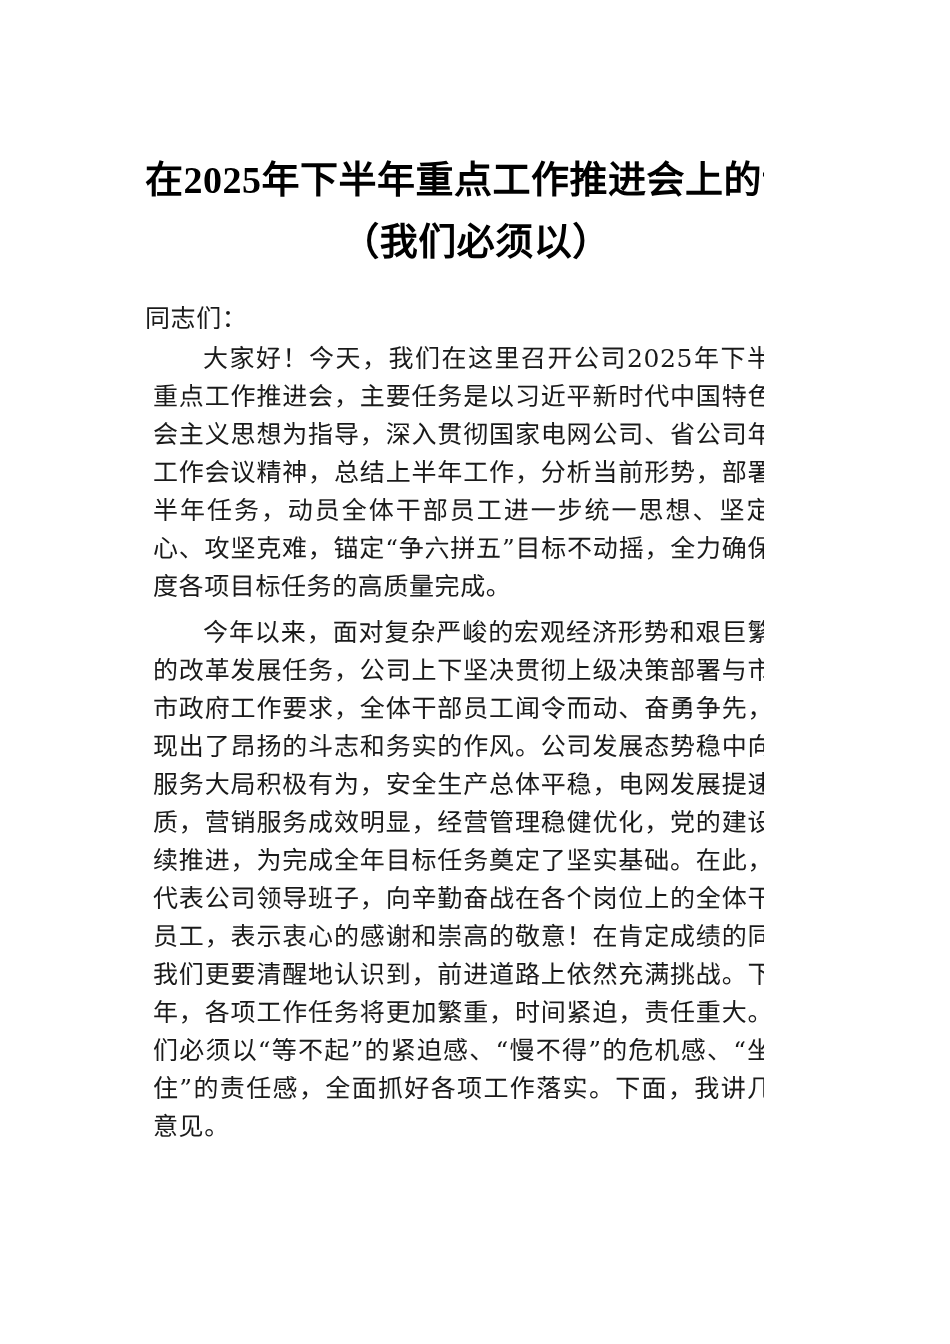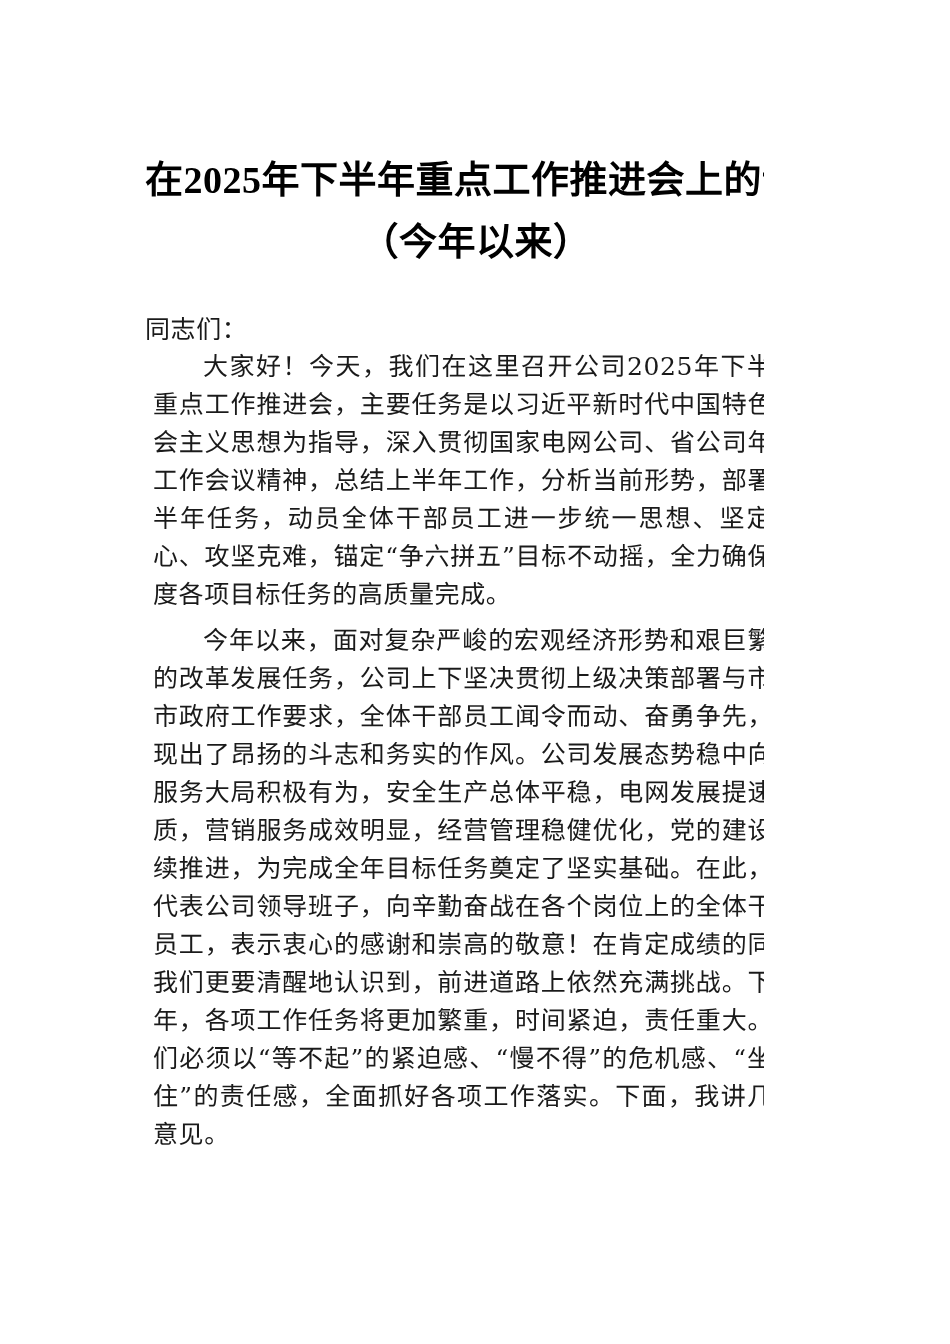--- a/index.html
+++ b/index.html
@@ -40,25 +40,25 @@
   .title-line-1 {
     margin-top: 152px;
   }
 
   .title-line-2 {
     margin-top: 6px;
   }
 
   
   .salutation {
-    font-family: Liberation Sans, sans-serif;
+    font-family: Liberation Mono, monospace;
     font-size: 25px;
     line-height: 38px;
     color: #1a1a1a;
-    margin-top: 40px;
+    margin-top: 32px;
     letter-spacing: 0.6px;
   }
 
   .para {
     font-family: "DejaVu Serif", "Liberation Serif", serif;
     font-size: 25px;
     line-height: 38px;
     color: #1a1a1a;
     text-align: justify;
     text-align-last: left;
@@ -93,21 +93,21 @@
   }
 </style>
 </head>
 <body>
 
 <div class="page">
   <div class="doc-body">
 
     <div class="doc-title title-line-1">在2025年下半年重点工作推进会上的讲话</div>
 
-    <div class="doc-title title-line-2">（今年以来）</div>
+    <div class="doc-title title-line-2">（我们必须以）</div>
 
     <div class="salutation">同志们：</div>
 
     <p class="para first-para">大家好！今天，我们在这里召开公司2025年下半年重点工作推进会，主要任务是以习近平新时代中国特色社会主义思想为指导，深入贯彻国家电网公司、省公司年中工作会议精神，总结上半年工作，分析当前形势，部署下半年任务，动员全体干部员工进一步统一思想、坚定信心、攻坚克难，锚定“争六拼五”目标不动摇，全力确保年度各项目标任务的高质量完成。</p>
 
     <p class="para">今年以来，面对复杂严峻的宏观经济形势和艰巨繁重的改革发展任务，公司上下坚决贯彻上级决策部署与市委市政府工作要求，全体干部员工闻令而动、奋勇争先，展现出了昂扬的斗志和务实的作风。公司发展态势稳中向好服务大局积极有为，安全生产总体平稳，电网发展提速提质，营销服务成效明显，经营管理稳健优化，党的建设持续推进，为完成全年目标任务奠定了坚实基础。在此，我代表公司领导班子，向辛勤奋战在各个岗位上的全体干部员工，表示衷心的感谢和崇高的敬意！在肯定成绩的同时我们更要清醒地认识到，前进道路上依然充满挑战。下半年，各项工作任务将更加繁重，时间紧迫，责任重大。我们必须以“等不起”的紧迫感、“慢不得”的危机感、“坐不住”的责任感，全面抓好各项工作落实。下面，我讲几点意见。</p>
 
 
 
   </div>

